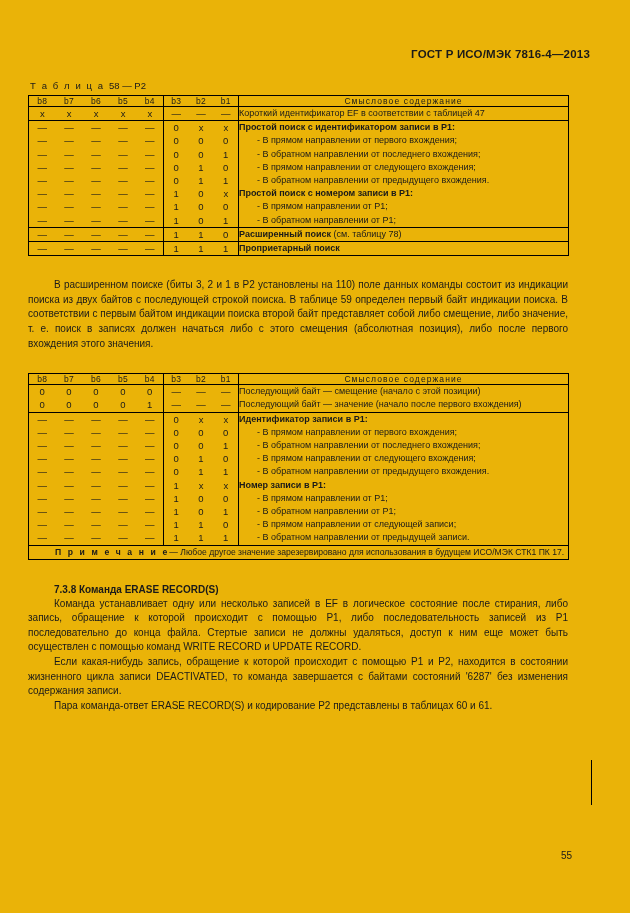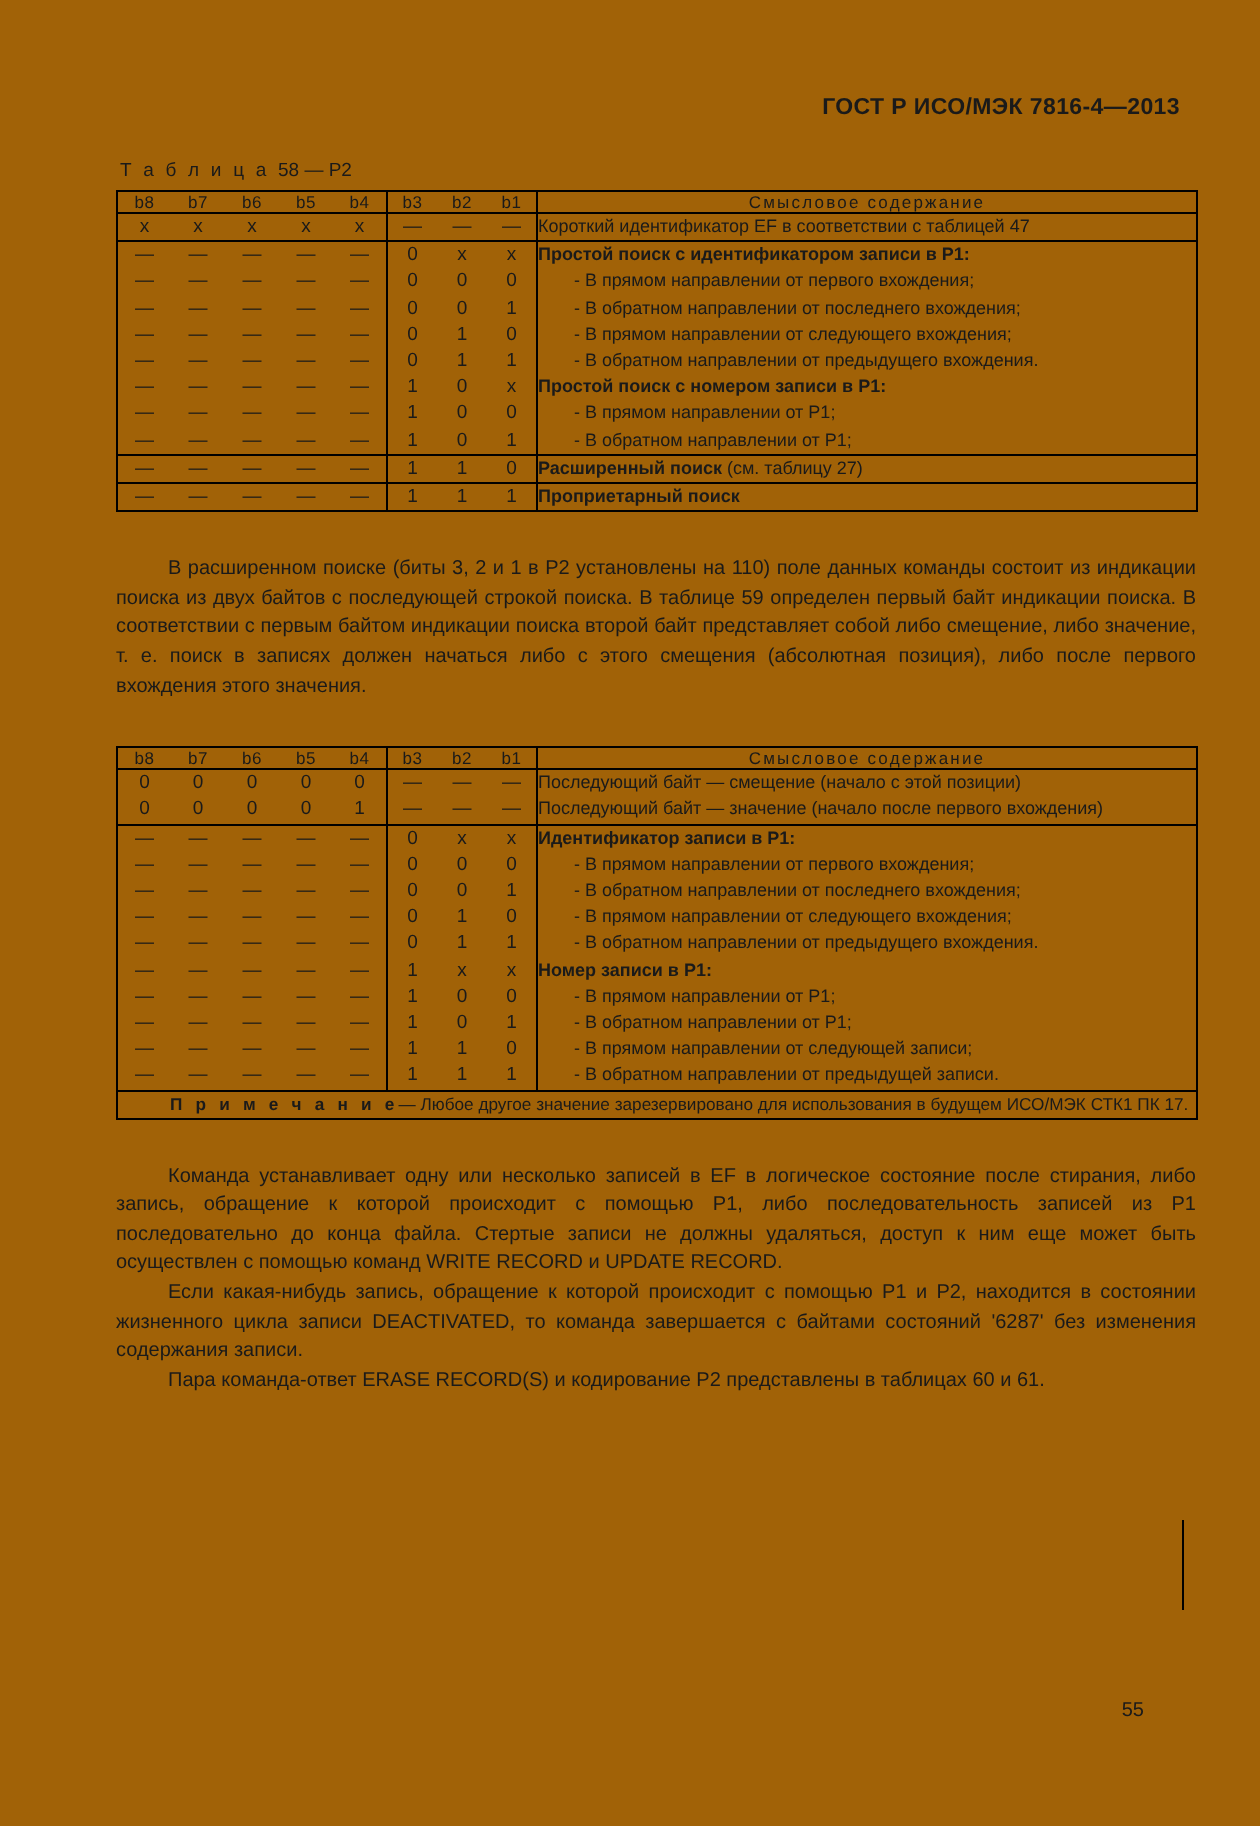--- a/index.html
+++ b/index.html
@@ -9,38 +9,38 @@
   }
   body {
     font-family: "Liberation Sans", sans-serif;
     color: #1a1a1a;
   }
   .page {
     position: relative;
     width: 630px;
     height: 913px;
     overflow: hidden;
-    background: #a16207;
+    background: #eab308;
   }
 
   
   .doc-header {
     position: absolute;
     top: 48px;
     right: 40px;
     font-size: 11.5px;
     font-weight: bold;
     letter-spacing: 0.2px;
     white-space: nowrap;
   }
 
   
   .content {
     position: absolute;
-    left: 58px;
+    left: 28px;
     top: 80px;
     width: 540px;
   }
 
   .table-caption {
     font-size: 9.5px;
     letter-spacing: 1.6px;
     margin: 0 0 4px 2px;
     color: #1a1a1a;
   }
@@ -250,21 +250,21 @@
 
         <tr>
           <td class="bitcell bitcol rule-thin">—</td>
           <td class="bitcell bitcol rule-thin">—</td>
           <td class="bitcell bitcol rule-thin">—</td>
           <td class="bitcell bitcol rule-thin">—</td>
           <td class="bitcell bitcol rule-thin">—</td>
           <td class="bitcell bitcol rule-thin vsep-l">1</td>
           <td class="bitcell bitcol rule-thin">1</td>
           <td class="bitcell bitcol rule-thin">0</td>
-          <td class="meaningcell rule-thin vsep-l"><span class="b">Расширенный поиск</span><span> (см. таблицу 27)</span></td>
+          <td class="meaningcell rule-thin vsep-l"><span class="b">Расширенный поиск</span><span> (см. таблицу 78)</span></td>
         </tr>
 
         <tr>
           <td class="bitcell bitcol">—</td>
           <td class="bitcell bitcol">—</td>
           <td class="bitcell bitcol">—</td>
           <td class="bitcell bitcol">—</td>
           <td class="bitcell bitcol">—</td>
           <td class="bitcell bitcol vsep-l">1</td>
           <td class="bitcell bitcol">1</td>
@@ -393,20 +393,21 @@
         </tr>
 
         <tr>
           <td colspan="9" class="note-cell"><span class="note-lead">П р и м е ч а н и е</span><span>— Любое другое значение зарезервировано для использования в будущем ИСО/МЭК СТК1 ПК 17.</span></td>
         </tr>
       </tbody>
     </table>
 
     <div class="gap-after-table"></div>
 
+    <h4 class="section">7.3.8 Команда ERASE RECORD(S)</h4>
     <p class="body">Команда устанавливает одну или несколько записей в EF в логическое состояние после стирания, либо запись, обращение к которой происходит с помощью P1, либо последовательность записей из P1 последовательно до конца файла. Стертые записи не должны удаляться, доступ к ним еще может быть осуществлен с помощью команд WRITE RECORD и UPDATE RECORD.</p>
     <p class="body">Если какая-нибудь запись, обращение к которой происходит с помощью P1 и P2, находится в состоянии жизненного цикла записи DEACTIVATED, то команда завершается с байтами состояний '6287' без изменения содержания записи.</p>
     <p class="body">Пара команда-ответ ERASE RECORD(S) и кодирование P2 представлены в таблицах 60 и 61.</p>
 
   </div>
 
   <div class="change-bar"></div>
 
   <div class="page-number">55</div>
 

